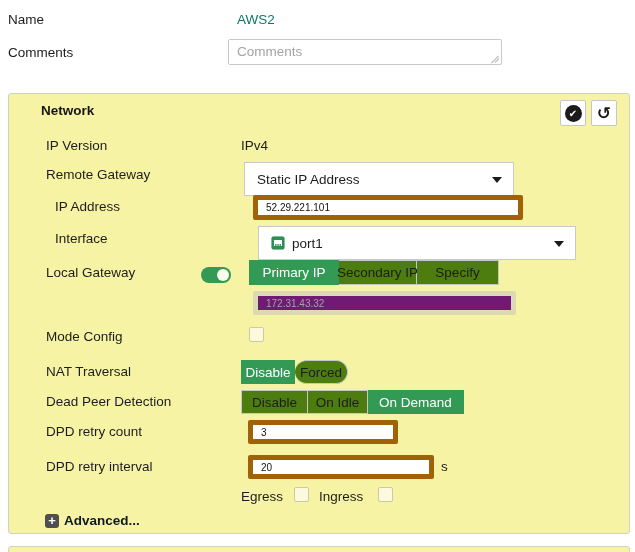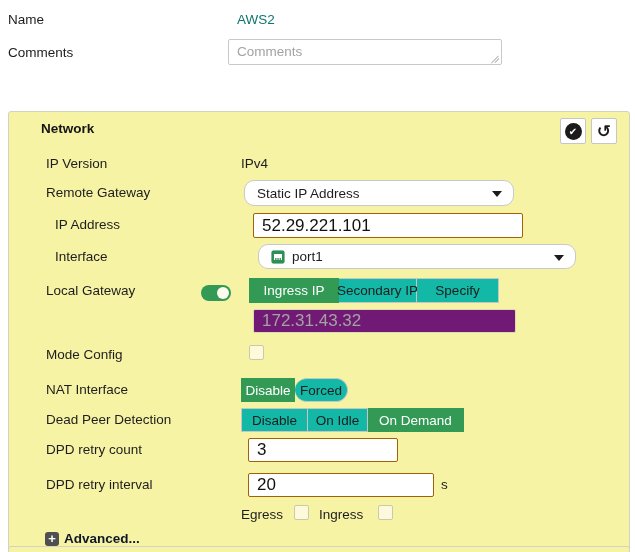--- a/index.html
+++ b/index.html
@@ -33,39 +33,39 @@
     width:26px; height:26px; background:#fff; border:1px solid #c6c6c6; border-radius:2px;
     display:flex; align-items:center; justify-content:center; cursor:pointer;
   }
   .check-circle {
     width:17px; height:17px; border-radius:50%; background:#1b1b1b; color:#fff;
     font-size:10px; line-height:17px; text-align:center; font-weight:bold;
   }
   .undo-glyph { font-size:17px; font-weight:bold; color:#1b1b1b; line-height:17px; }
 
   .txt {
-    position:absolute; border:1px solid #a16207; border-radius:2px; background:#fff;
-    font-family:inherit; font-size:17px; color:#111; padding:0 8px; height:25px; outline:none;
+    position:absolute; border:5px solid #a16207; border-radius:2px; background:#fff;
+    font-family:inherit; font-size:10px; color:#111; padding:0 8px; height:25px; outline:none;
   }
   .txt.disabled { background:#701a75; border-color:#ddd9b2; color:#a3a3a3; }
 
   .select {
-    position:absolute; background:#fff; border:1px solid #c9c9c9; border-radius:10px;
-    display:flex; align-items:center; padding:8px 12px; cursor:pointer; height:26px;
+    position:absolute; background:#fff; border:1px solid #c9c9c9; border-radius:0;
+    display:flex; align-items:center; padding:16px 12px; cursor:pointer; height:26px;
   }
   .select .caret {
     position:absolute; right:11px; top:50%; margin-top:-2px;
     width:0; height:0; border-left:5px solid transparent; border-right:5px solid transparent;
     border-top:6px solid #1b1b1b;
   }
   .if-icon { width:14px; height:14px; margin-right:7px; flex:0 0 auto; }
 
   .segmented { position:absolute; display:flex; height:25px; }
   .seg {
-    height:100%; background:#14b8a6; border:1px solid #c6c6c6; border-left:none;
+    height:100%; background:#4d7c0f; border:1px solid #c6c6c6; border-left:none;
     display:flex; align-items:center; justify-content:center;
     color:#1d1d1d; cursor:pointer; white-space:nowrap;
   }
   .seg:first-child { border-left:1px solid #c6c6c6; }
   .seg.selected { background:#339a56; border-color:#339a56; color:#fff; }
 
   .toggle {
     position:absolute; width:30px; height:16px; border-radius:9px; background:#339a56; cursor:pointer;
   }
   .toggle .knob {
@@ -94,21 +94,21 @@
 
   <div class="abs lbl" style="left:8px; top:45px;">Comments</div>
   <div class="abs textarea-box" style="left:228px; top:39px; width:274px; height:26px;">
     <span>Comments</span>
     <span class="resize-handle">
         <span class="l1"></span>
         <span class="l2"></span>
       </span>
   </div>
 
-  <div class="abs panel" style="left:8px; top:93px; width:622px; height:441px;margin-top:18px;">
+  <div class="abs panel" style="left:8px; top:93px; width:622px; height:441px;">
 
     <div class="abs panel-title" style="left:32px; top:9px;">Network</div>
 
     <div class="abs hbtn" style="left:551px; top:6px;">
       <span class="check-circle">✔</span>
     </div>
     <div class="abs hbtn" style="left:582px; top:6px;">
       <span class="undo-glyph">↺</span>
     </div>
 
@@ -135,30 +135,30 @@
       </svg>
       <span>port1</span>
       <span class="caret"></span>
     </div>
 
     <div class="abs lbl" style="left:37px; top:171px;">Local Gateway</div>
     <div class="toggle" style="left:192px; top:173px;">
         <span class="knob"></span>
       </div>
     <div class="segmented" style="left:240px; top:166px;">
-      <div class="seg selected" style="width:90px;">Ingress IP</div>
+      <div class="seg selected" style="width:90px;">Primary IP</div>
       <div class="seg" style="width:78px;">Secondary IP</div>
       <div class="seg" style="width:82px;">Specify</div>
     </div>
     <input class="txt disabled" style="left: 244px; top: 197px; width: 263px; height: 24px;" disabled="" value="172.31.43.32">
 
     <div class="abs lbl" style="left:37px; top:235px;">Mode Config</div>
     <div class="cbx" style="left:240px; top:233px;"></div>
 
-    <div class="abs lbl" style="left:37px; top:270px;">NAT Interface</div>
+    <div class="abs lbl" style="left:37px; top:270px;">NAT Traversal</div>
     <div class="segmented" style="left:232px; top:266px; height:24px;">
       <div class="seg selected" style="width:54px;">Disable</div>
       <div class="seg" style="width:53px;border-radius:12px;">Forced</div>
     </div>
 
     <div class="abs lbl" style="left:37px; top:300px;">Dead Peer Detection</div>
     <div class="segmented" style="left:232px; top:296px; height:24px;">
       <div class="seg" style="width:67px;">Disable</div>
       <div class="seg" style="width:60px;">On Idle</div>
       <div class="seg selected" style="width:96px;">On Demand</div>

